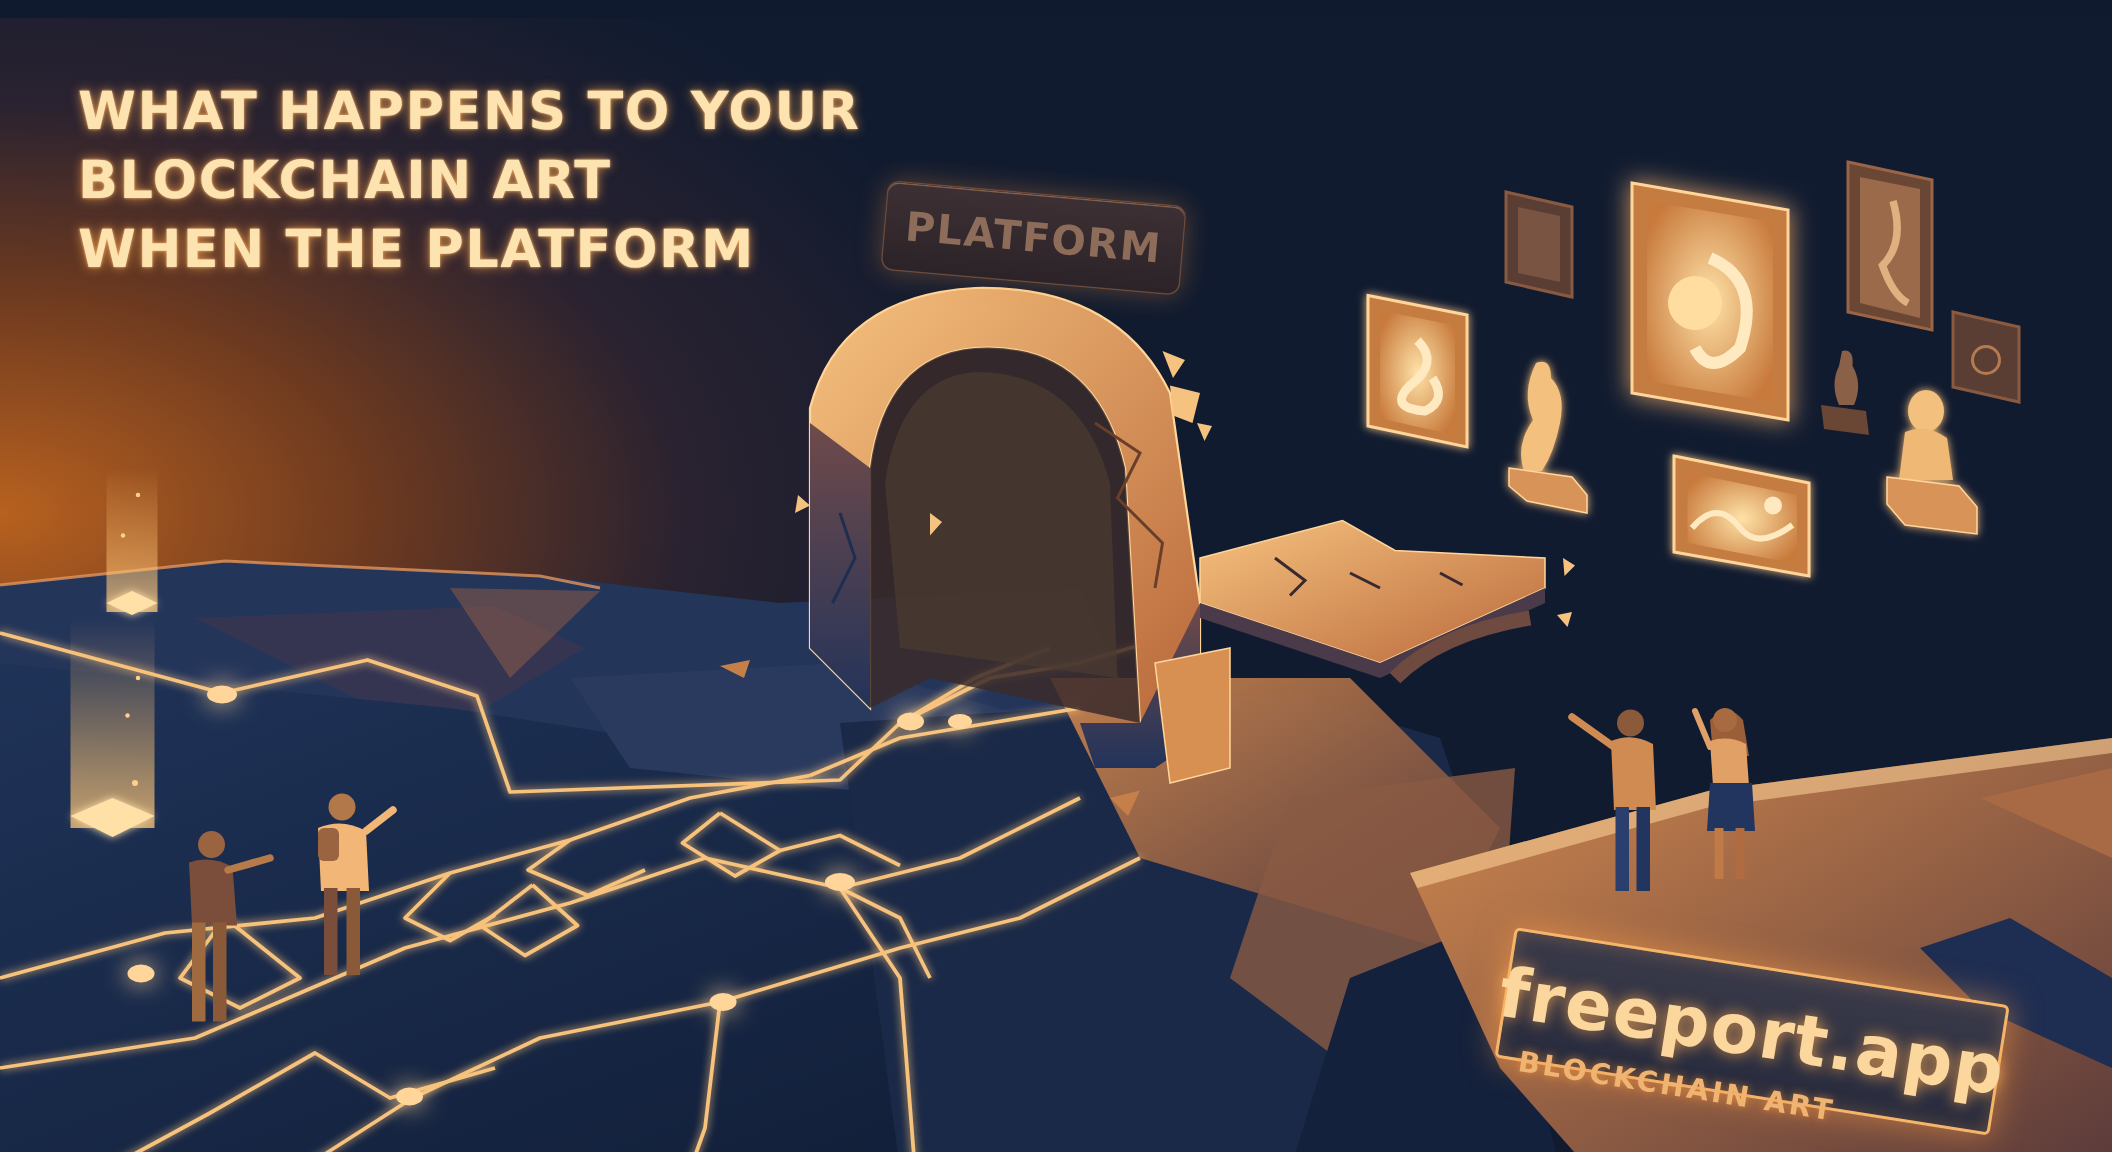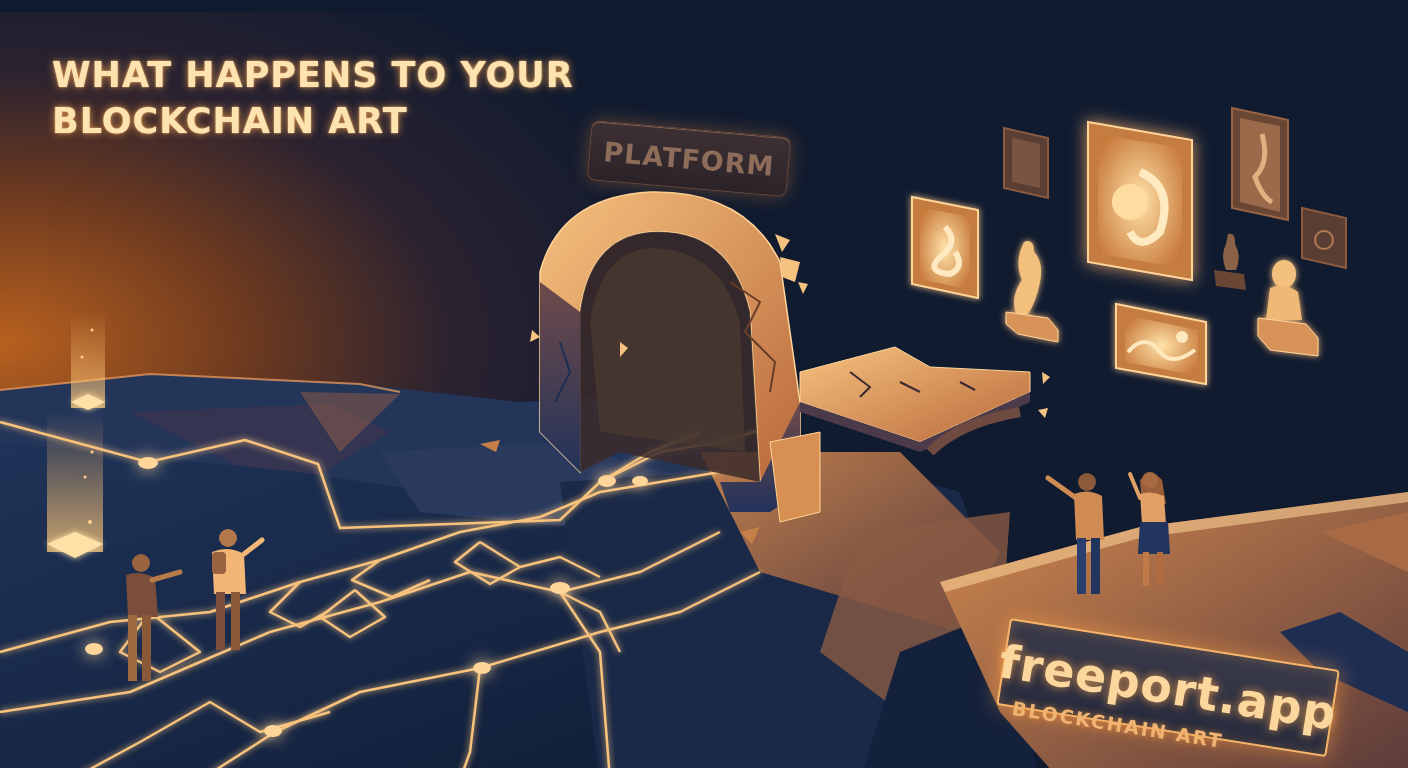--- a/index.html
+++ b/index.html
@@ -268,20 +268,21 @@
         <ellipse cx="1284" cy="262" rx="12" ry="14" fill="#f4c07e"></ellipse>
         <path d="M1270,276 Q1284,270 1298,280 L1302,308 L1266,308 Z" fill="#f0b874"></path>
         <polygon points="1258,306 1306,312 1318,326 1318,344 1270,338 1258,324" fill="#d89458" stroke="#ffd59a" stroke-width="1"></polygon>
       </g>
     </g>
   </svg>
 
   <h1 class="headline">
     <span>WHAT HAPPENS TO YOUR</span>
     <span>BLOCKCHAIN ART</span>
+    <span>WHEN THE PLATFORM</span>
   </h1>
 
   <div class="sign-platform">
     <span>PLATFORM</span>
   </div>
 
   <div class="brand-sign">
     <span>freeport.app</span>
   </div>
   <div class="brand-sub">BLOCKCHAIN ART</div>

